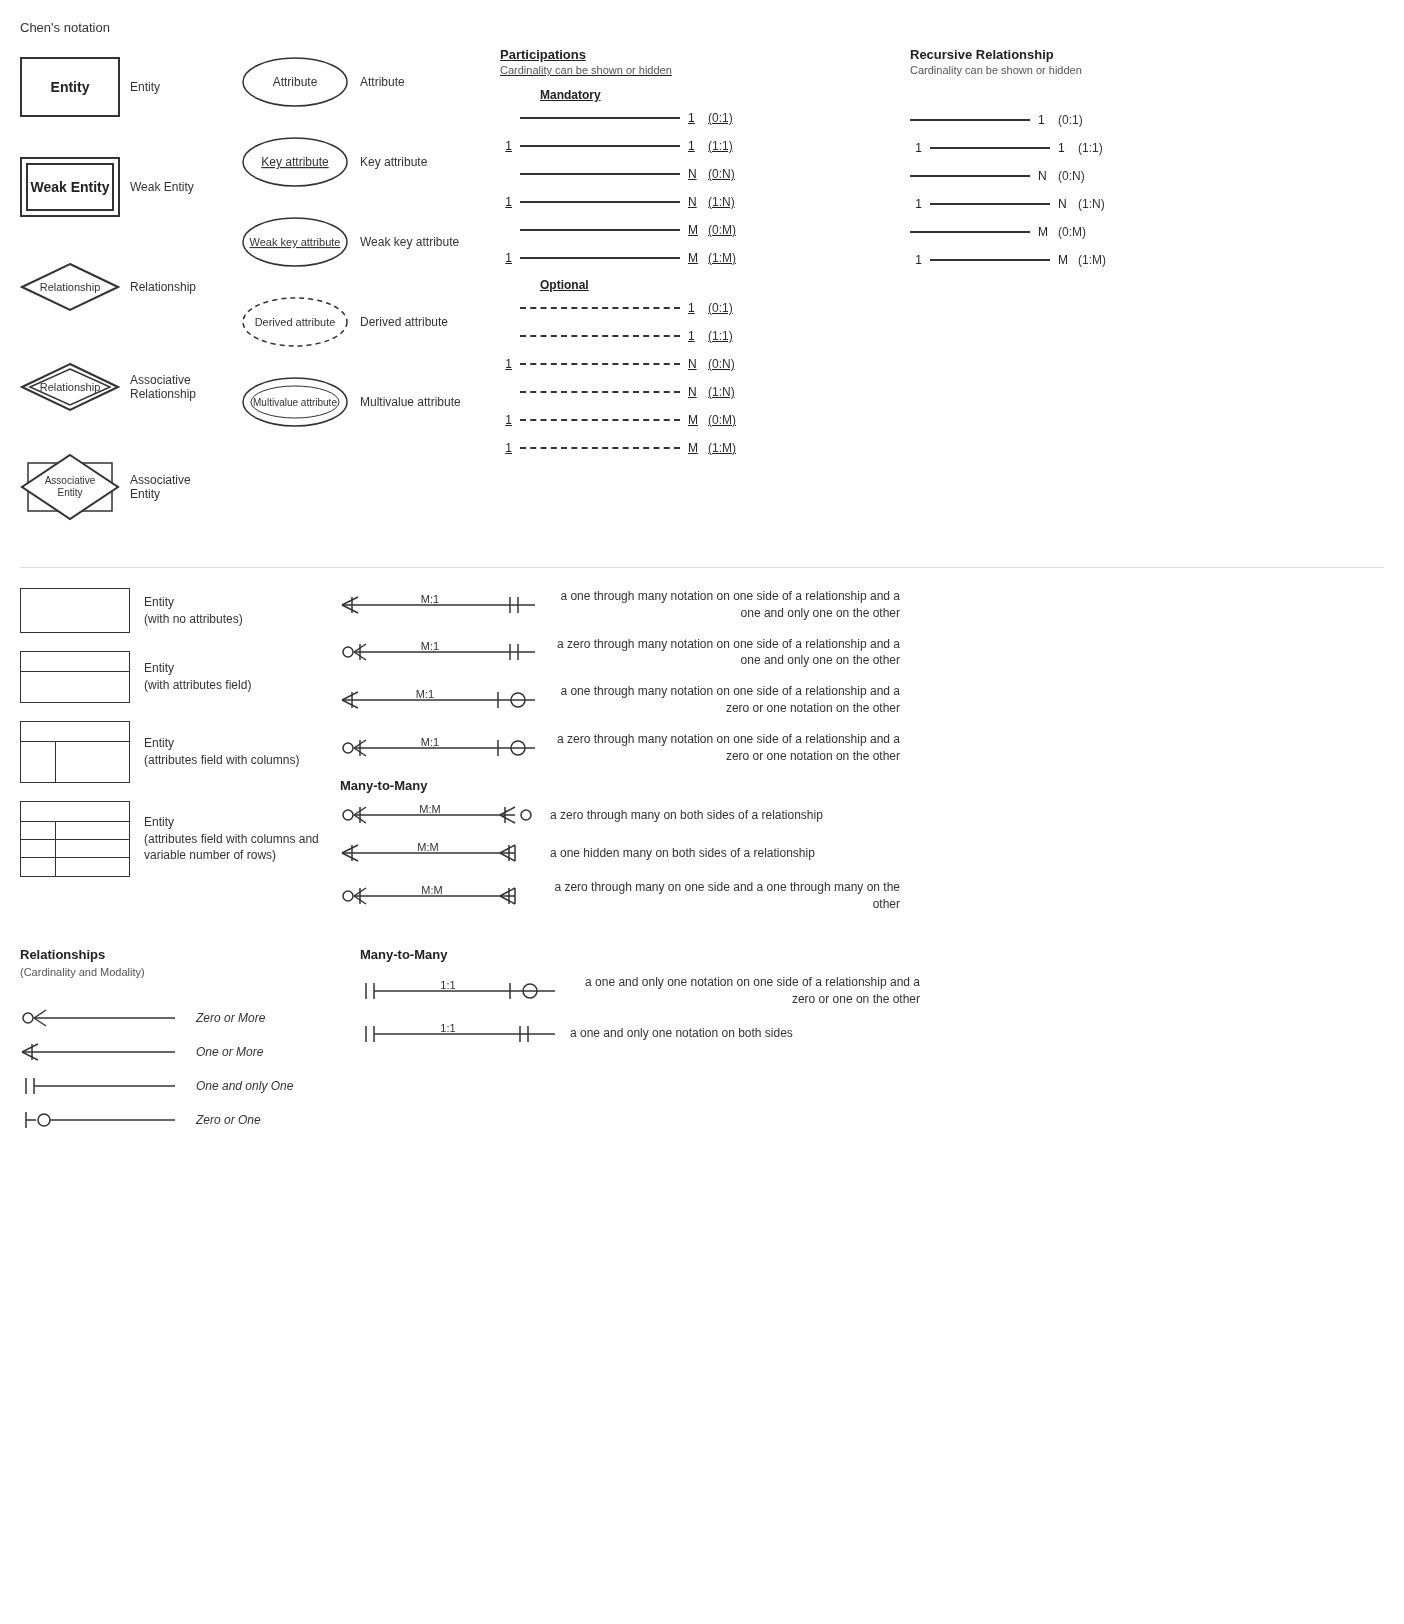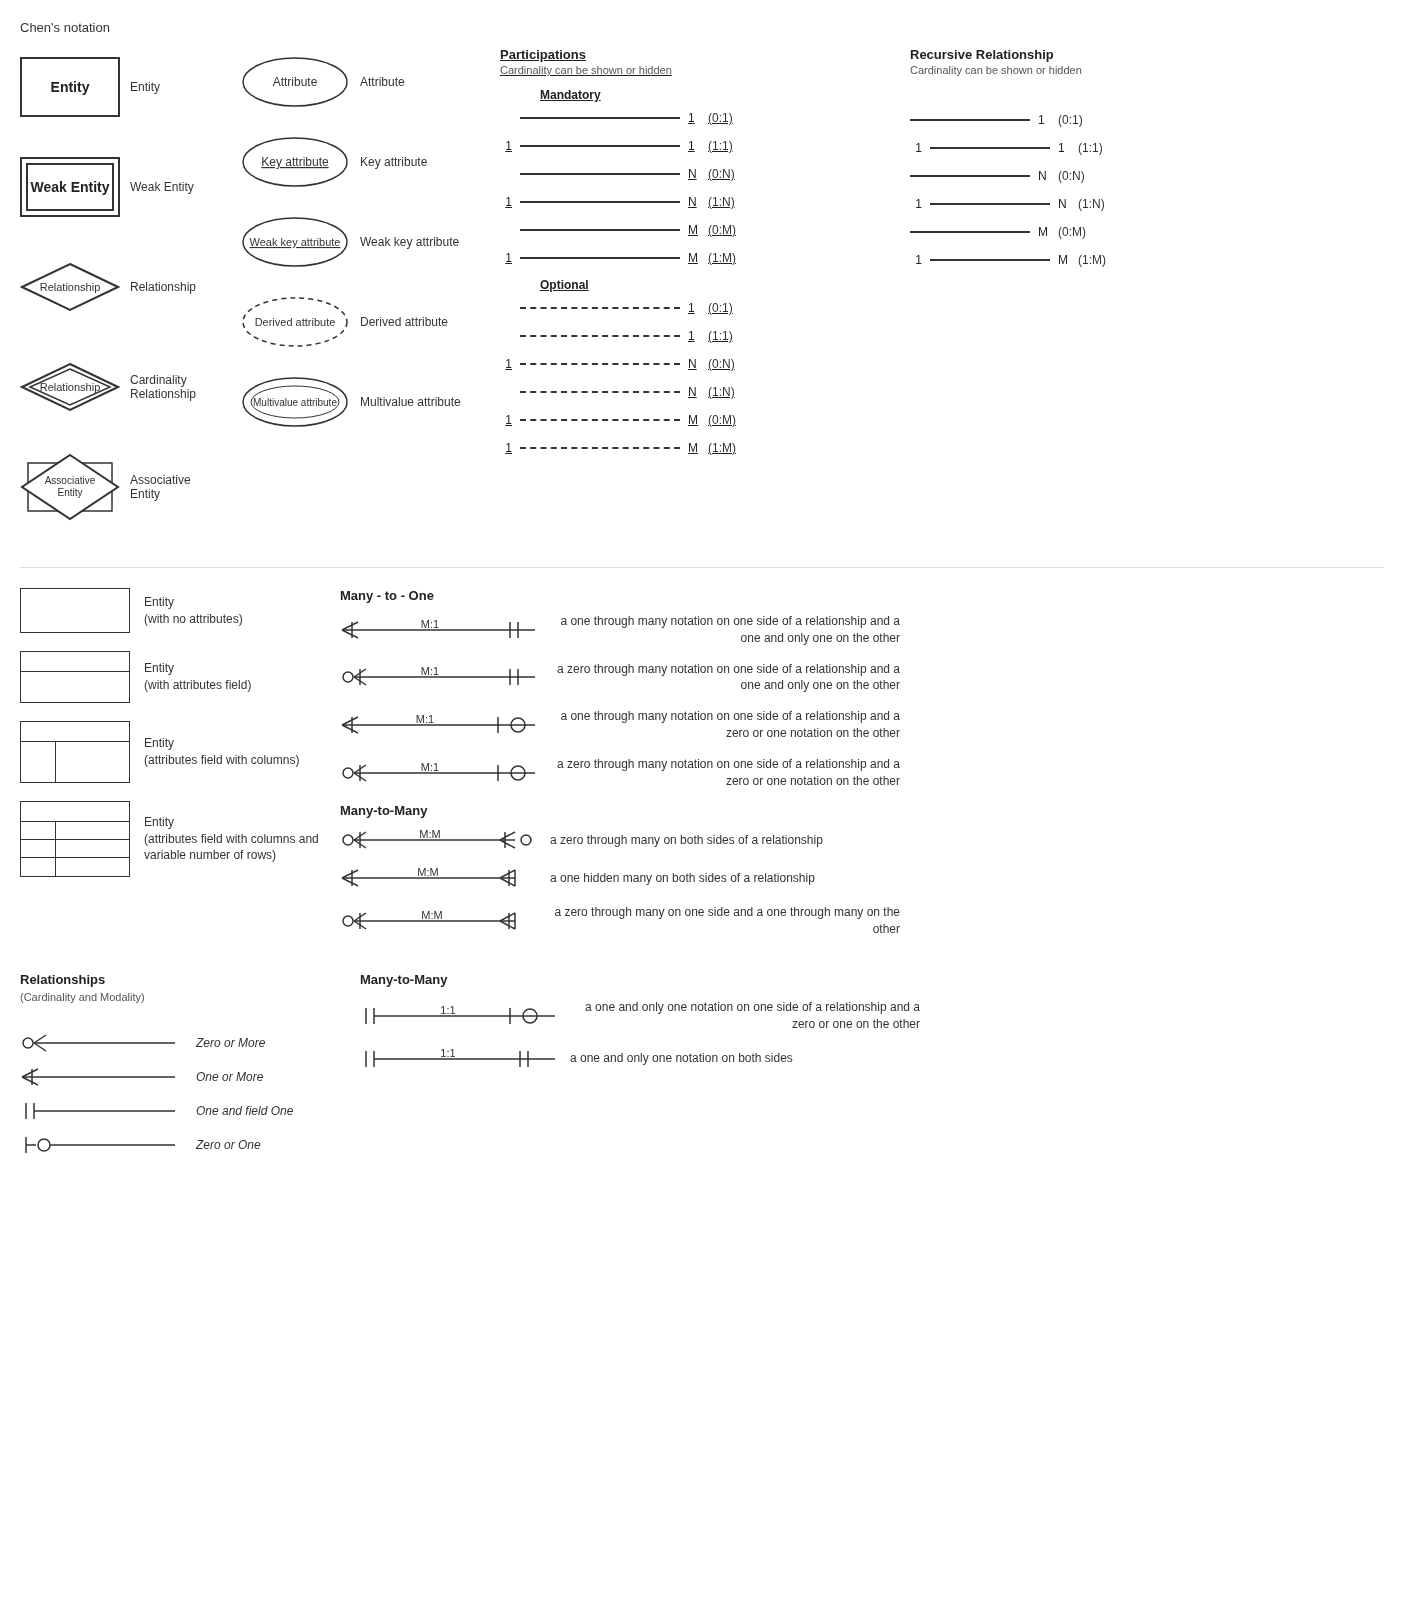--- a/index.html
+++ b/index.html
@@ -360,21 +360,21 @@
       </div>
 
       <div class="chens-row">
         <div class="shape-relationship">
           <svg viewBox="0 0 100 50" xmlns="http://www.w3.org/2000/svg">
             <polygon points="50,2 98,25 50,48 2,25" fill="white" stroke="#333" stroke-width="2"></polygon>
             <polygon points="50,7 90,25 50,43 10,25" fill="white" stroke="#333" stroke-width="1.5"></polygon>
             <text x="50" y="29" text-anchor="middle" font-size="11" fill="#333">Relationship</text>
           </svg>
         </div>
-        <span class="chens-label">Cardinality Relationship</span>
+        <span class="chens-label">Associative Relationship</span>
       </div>
 
       <div class="chens-row">
         <div class="shape-assoc-entity">
           <svg viewBox="0 0 100 68" xmlns="http://www.w3.org/2000/svg">
             <rect x="8" y="10" width="84" height="48" fill="white" stroke="#333" stroke-width="1.5"></rect>
             <polygon points="50,2 98,34 50,66 2,34" fill="white" stroke="#333" stroke-width="2"></polygon>
             <text x="50" y="31" text-anchor="middle" font-size="10" fill="#333">Associative</text>
             <text x="50" y="43" text-anchor="middle" font-size="10" fill="#333">Entity</text>
           </svg>
@@ -611,21 +611,20 @@
               <div class="row" style="border-bottom:none;"></div>
             </div>
           </div>
         </div>
         <div class="cf-entity-label">Entity<br>(attributes field with columns and variable number of rows)</div>
       </div>
 
     </div>
 
     <div style="flex:1;">
-      <div class="cf-section-label">Many - to - One</div>
 
       <div class="cf-rel-row">
         <div class="cf-line-container">
           <svg width="200" height="24" xmlns="http://www.w3.org/2000/svg">
 
             <line x1="2" y1="12" x2="18" y2="4" stroke="#333" stroke-width="1.5"></line>
             <line x1="2" y1="12" x2="18" y2="12" stroke="#333" stroke-width="1.5"></line>
             <line x1="2" y1="12" x2="18" y2="20" stroke="#333" stroke-width="1.5"></line>
             <line x1="12" y1="4" x2="12" y2="20" stroke="#333" stroke-width="1.5"></line>
 
@@ -796,21 +795,21 @@
       </div>
 
       <div class="rels-legend-row">
         <div class="rl-line-container">
           <svg width="160" height="24" xmlns="http://www.w3.org/2000/svg">
             <line x1="6" y1="4" x2="6" y2="20" stroke="#333" stroke-width="1.5"></line>
             <line x1="14" y1="4" x2="14" y2="20" stroke="#333" stroke-width="1.5"></line>
             <line x1="14" y1="12" x2="155" y2="12" stroke="#333" stroke-width="1.5"></line>
           </svg>
         </div>
-        <span class="rl-label">One and field One</span>
+        <span class="rl-label">One and only One</span>
       </div>
 
       <div class="rels-legend-row">
         <div class="rl-line-container">
           <svg width="160" height="24" xmlns="http://www.w3.org/2000/svg">
             <line x1="6" y1="4" x2="6" y2="20" stroke="#333" stroke-width="1.5"></line>
             <line x1="6" y1="12" x2="16" y2="12" stroke="#333" stroke-width="1.5"></line>
             <circle cx="24" cy="12" r="6" fill="white" stroke="#333" stroke-width="1.5"></circle>
             <line x1="30" y1="12" x2="155" y2="12" stroke="#333" stroke-width="1.5"></line>
           </svg>

